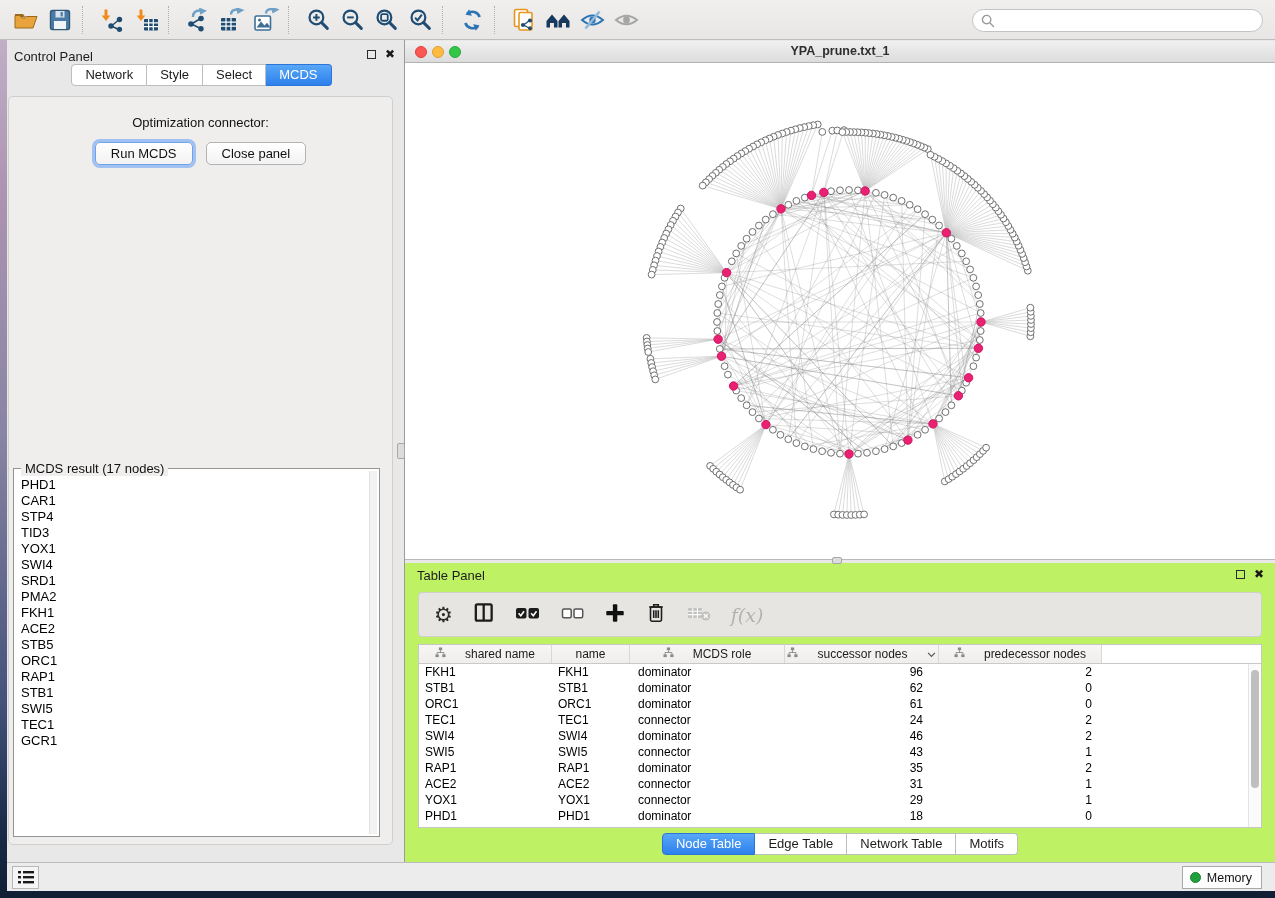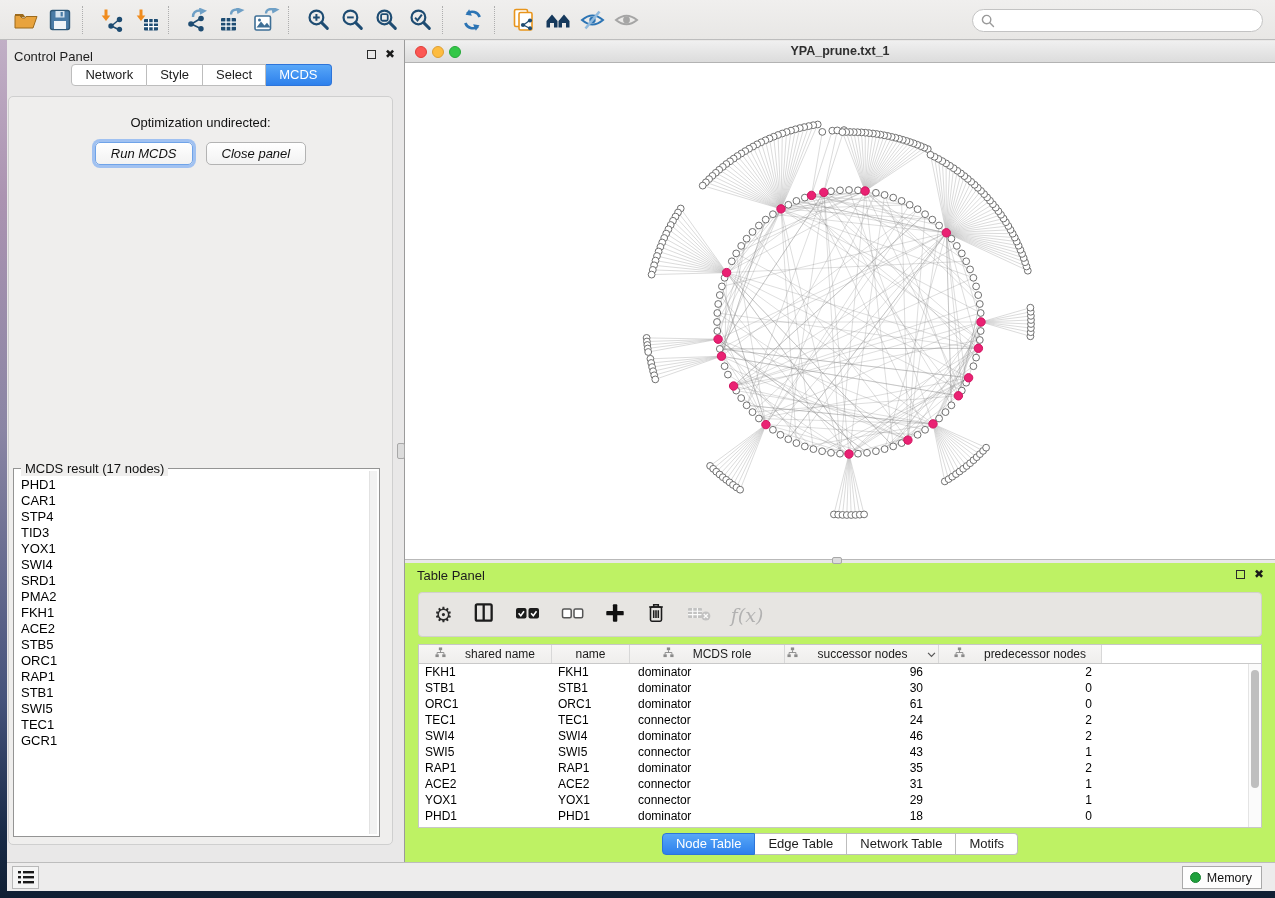--- a/index.html
+++ b/index.html
@@ -43,21 +43,21 @@
   .opt-label { text-align:center; margin-top:18px; font-size:13px; color:#111; }
   .dropdown { margin:9px auto 0; width:311px; height:23px; background:#fff;
     border:1px solid #b5b5b5; border-radius:5px; position:relative;
     font-size:13px; line-height:21px; padding-left:9px; box-shadow:0 1px 0 rgba(255,255,255,.6); }
   .dd-stepper { position:absolute; right:1px; top:1px; width:19px; height:19px;
     background:linear-gradient(#71b2fb,#2d7bea); border-radius:4px;
     display:flex; align-items:center; justify-content:center; }
   .btn-row { display:flex; justify-content:center; gap:13px; margin-top:12px; }
   .mac-btn { height:23px; padding:0 15px; background:linear-gradient(#ffffff,#f2f2f2);
     border:1px solid #b3b3b3; border-radius:5px; font-size:13px; color:#111;
-    font-family:inherit;font-style:italic; }
+    font-family:inherit; }
   .mac-btn.focus { box-shadow:0 0 0 3px rgba(106,164,244,.6); border-color:#6fa3e8; }
   .result-group { position:absolute; left:4px; right:12px; top:371px; bottom:7px;
     border:1px solid #949494; background:#fff; }
   .result-legend { position:absolute; top:-8px; left:7px; background:#EFEEED; padding:0 4px;
     font-size:13px; color:#111; z-index:2; }
   .result-list { position:absolute; inset:2px 10px 2px 2px; background:#fff; overflow:hidden;
     padding-top:6px; }
   .result-item { font-size:13px; line-height:16px; padding-left:5px; color:#000; }
   .result-track { position:absolute; top:2px; bottom:2px; right:2px; width:8px;
     background:#f2f2f2; border-left:1px solid #e2e2e2; }
@@ -315,21 +315,21 @@
       <span class="float-glyph"></span>
       <span class="close-glyph">✖</span>
     </span>
     <div class="cp-tabs" id="cp-tabs">
         <div class="seg-tab">Network</div>
         <div class="seg-tab">Style</div>
         <div class="seg-tab">Select</div>
         <div class="seg-tab active">MCDS</div>
       </div>
     <div class="cp-body">
-      <div class="opt-label">Optimization undirected:</div>
+      <div class="opt-label">Optimization connector:</div>
       <div class="btn-row">
         <button class="mac-btn focus">Run MCDS</button>
         <button class="mac-btn">Close panel</button>
       </div>
       <div class="result-group">
         <span class="result-legend">MCDS result (17 nodes)</span>
         <div class="result-list" id="result-list">
             <div class="result-item">PHD1</div>
             <div class="result-item">CAR1</div>
             <div class="result-item">STP4</div>
@@ -1087,21 +1087,21 @@
             <div class="t-cell" style="width: 133px; text-align: left; padding-left: 6px;">FKH1</div>
             <div class="t-cell" style="width: 78px; text-align: left; padding-left: 6px;">FKH1</div>
             <div class="t-cell" style="width: 155px; text-align: left; padding-left: 8px;">dominator</div>
             <div class="t-cell" style="width: 154px; text-align: right; padding-right: 16px;">96</div>
             <div class="t-cell" style="width: 163px; text-align: right; padding-right: 10px;">2</div>
           </div>
           <div class="t-row">
             <div class="t-cell" style="width: 133px; text-align: left; padding-left: 6px;">STB1</div>
             <div class="t-cell" style="width: 78px; text-align: left; padding-left: 6px;">STB1</div>
             <div class="t-cell" style="width: 155px; text-align: left; padding-left: 8px;">dominator</div>
-            <div class="t-cell" style="width: 154px; text-align: right; padding-right: 16px;">30</div>
+            <div class="t-cell" style="width: 154px; text-align: right; padding-right: 16px;">62</div>
             <div class="t-cell" style="width: 163px; text-align: right; padding-right: 10px;">0</div>
           </div>
           <div class="t-row">
             <div class="t-cell" style="width: 133px; text-align: left; padding-left: 6px;">ORC1</div>
             <div class="t-cell" style="width: 78px; text-align: left; padding-left: 6px;">ORC1</div>
             <div class="t-cell" style="width: 155px; text-align: left; padding-left: 8px;">dominator</div>
             <div class="t-cell" style="width: 154px; text-align: right; padding-right: 16px;">61</div>
             <div class="t-cell" style="width: 163px; text-align: right; padding-right: 10px;">0</div>
           </div>
           <div class="t-row">

